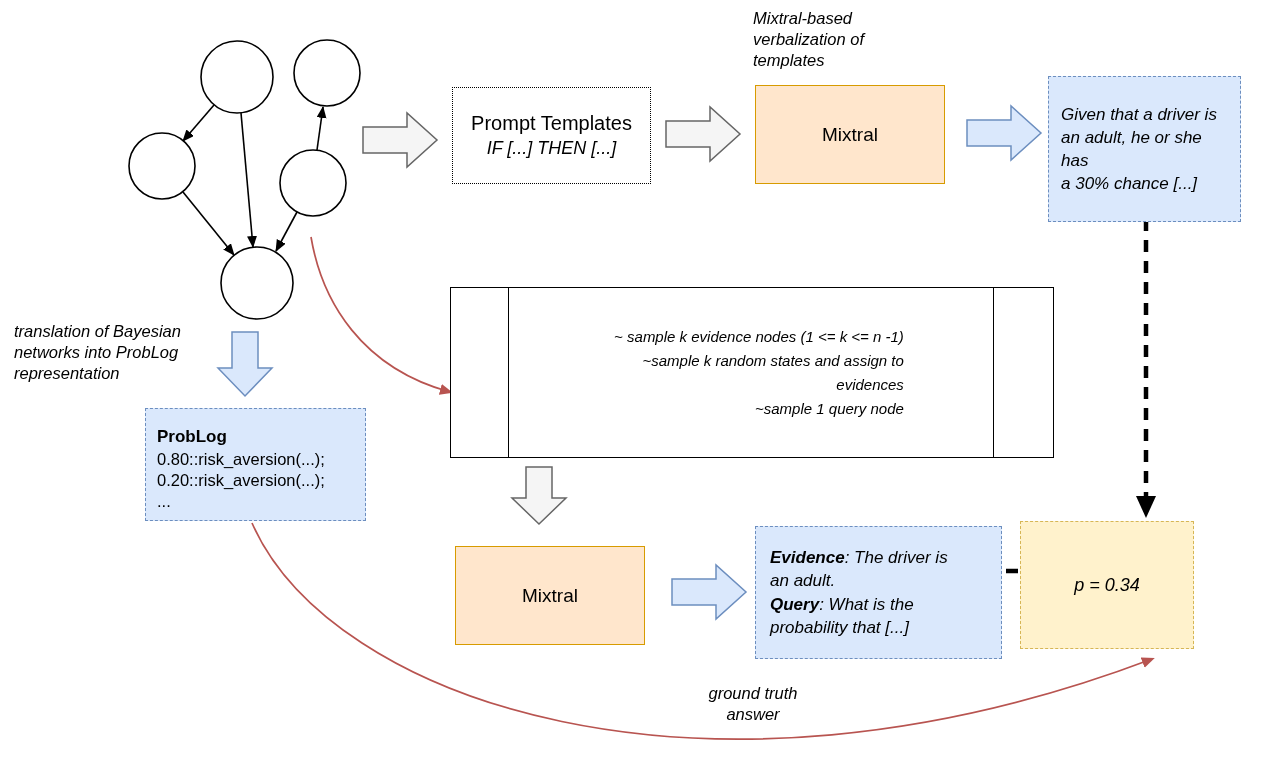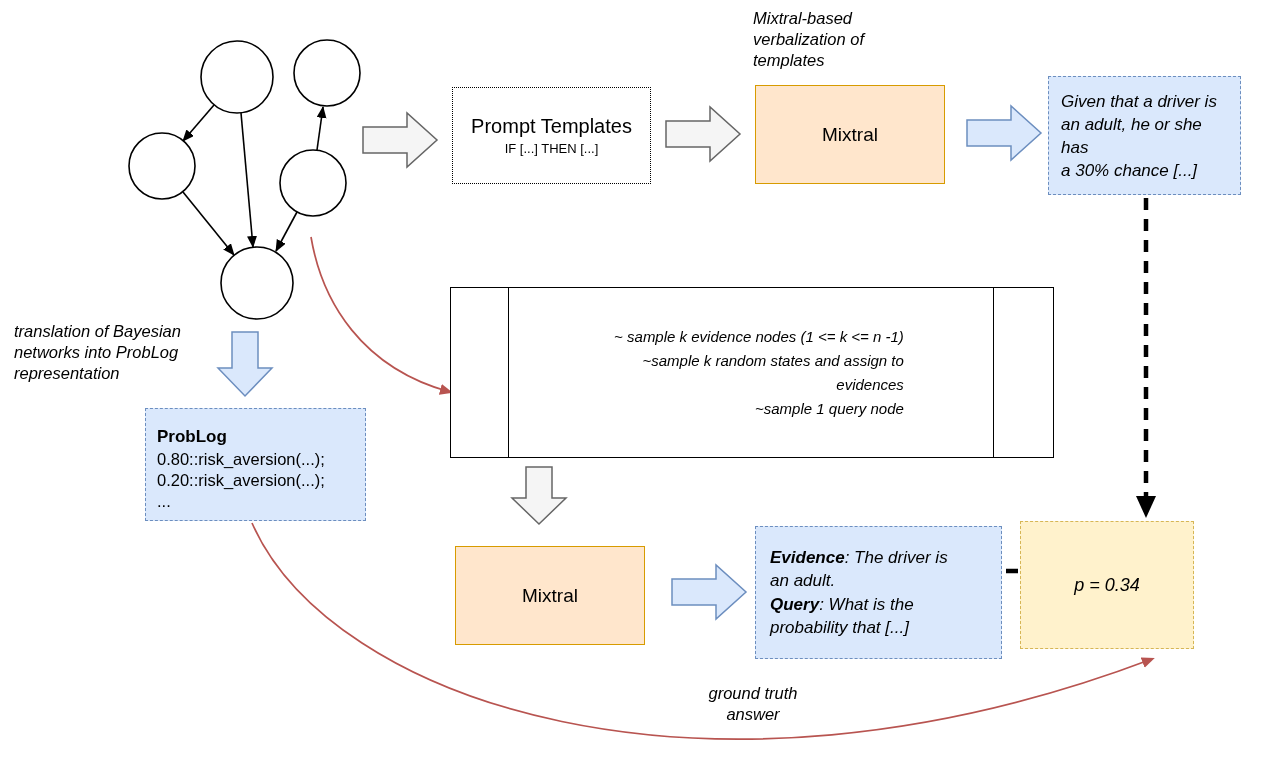--- a/index.html
+++ b/index.html
@@ -18,21 +18,21 @@
   .note{ position:absolute; font-style:italic; font-size:16.5px; line-height:21px; }
   .box{ position:absolute; display:flex; flex-direction:column;
     align-items:center; justify-content:center; text-align:center; }
   .box-left{ align-items:flex-start; text-align:left; }
   .box-dotted{ border:1.6px dotted #000; background:#fff; }
   .box-orange{ background:var(--orange-fill); border:1.6px solid var(--orange-border); }
   .box-blue{ background:var(--blue-fill); border:1.6px dashed var(--blue-border); }
   .box-yellow{ background:var(--yellow-fill); border:1.6px dashed var(--yellow-border); }
   .mixtral-label{ font-size:19px; }
   .pt-title{ font-size:20px; margin-bottom:3px; }
-  .pt-pattern{ font-size:13px; }
+  .pt-pattern{ font-size:18px; font-style:italic; }
   .blue-text{ font-size:17px; line-height:23px; font-style:italic; }
   .sampling-text{ font-size:15px; line-height:24px; font-style:italic; text-align:right;margin-left:14px; }
   .bar{ position:absolute; top:0; bottom:0; width:0; border-left:1.6px solid #000; }
   .problog-title{ font-weight:bold; font-size:17px; margin-bottom:2px; }
   .problog-code{ font-size:16.5px; line-height:21px; }
   .ev-line{ font-size:17px; line-height:23.5px; font-style:italic; }
   .ev-bold{ font-weight:bold;margin-top:48px; }
   .p-label{ font-size:18px; font-style:italic; }
   .gray-arrow{ fill:var(--gray-arrow-fill); stroke:var(--gray-arrow-border); stroke-width:1.5; }
   .blue-arrow{ fill:var(--blue-fill); stroke:var(--blue-border); stroke-width:1.5; }
@@ -101,21 +101,21 @@
 
   <div class="box box-dotted" style="left:452px; top:87px; width:199px; height:97px;text-align:right;">
     <div class="pt-title">Prompt Templates</div>
     <div class="pt-pattern">IF [...] THEN [...]</div>
   </div>
 
   <div class="box box-orange" style="left:755px; top:85px; width:190px; height:99px;">
     <div class="mixtral-label">Mixtral</div>
   </div>
 
-  <div class="box box-blue box-left" style="left:1048px; top:76px; width:193px; height:119px; padding:8px 12px;">
+  <div class="box box-blue box-left" style="left:1048px; top:76px; width:193px; height:146px; padding:8px 12px;">
     <div class="blue-text pre">Given that a driver is
 an adult, he or she has
 a 30% chance [...]</div>
   </div>
 
   <div class="box" style="left:450px; top:287px; width:604px; height:171px; border:1.6px solid #000; background:#fff; padding:0 70px;">
     <div class="bar" style="left:57px;"></div>
     <div class="bar" style="right:59px;"></div>
     <div class="sampling-text pre">~ sample k evidence nodes (1 &lt;= k &lt;= n -1)
 ~sample k random states and assign to

